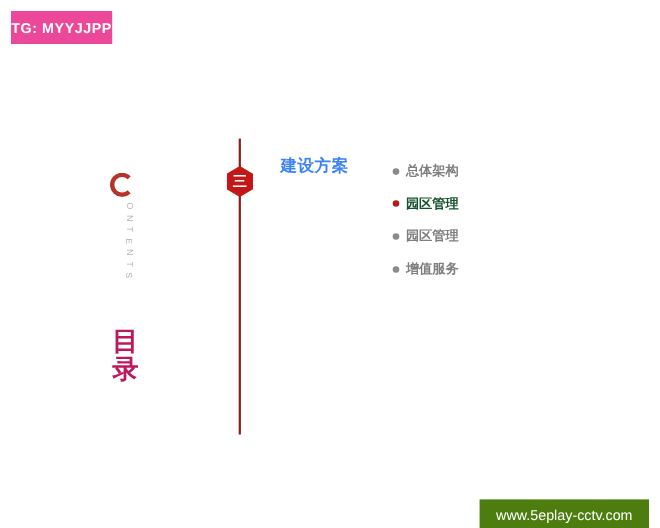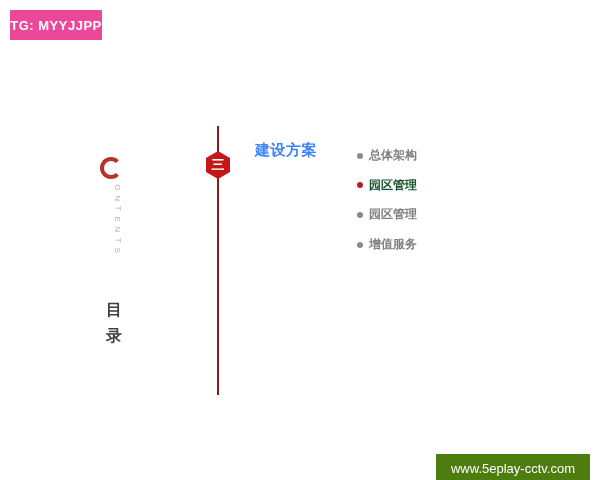--- a/index.html
+++ b/index.html
@@ -27,21 +27,21 @@
     }
     .contents-vert {
       position: absolute; left: 112px; top: 182px;
       width: 10px; color: #b3b3b3; font-size: 8px;
       font-family: "Liberation Sans", sans-serif;
       display: flex; flex-direction: column; align-items: center; line-height: 10.5px;
     }
     .contents-vert span { display: block; transform: rotate(90deg); }
     .mulu {
       position: absolute; left: 102px; top: 297px; width: 24px;
-      color: #404040; font-size: 16px; font-weight: bold; line-height: 26px;
+      color: #be185d; font-size: 24px; font-weight: bold; line-height: 26px;
       text-align: center;
     }
     .timeline {
       position: absolute; left: 217px; top: 126px; width: 2px; height: 269px;
       background: #8c1c1c;
     }
     .hexagon {
       position: absolute; left: 206px; top: 151px; width: 24px; height: 28px;
       background: #c41818;
       clip-path: polygon(50% 0, 100% 25%, 100% 75%, 50% 100%, 0 75%, 0 25%);

